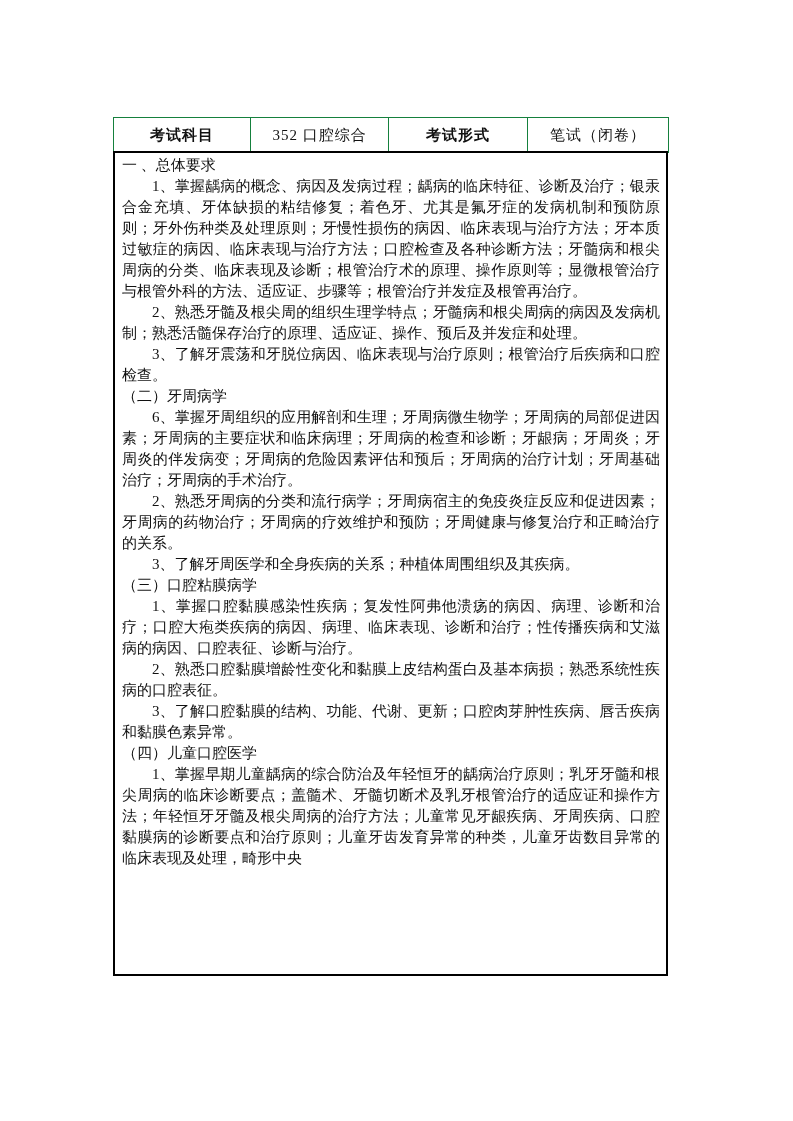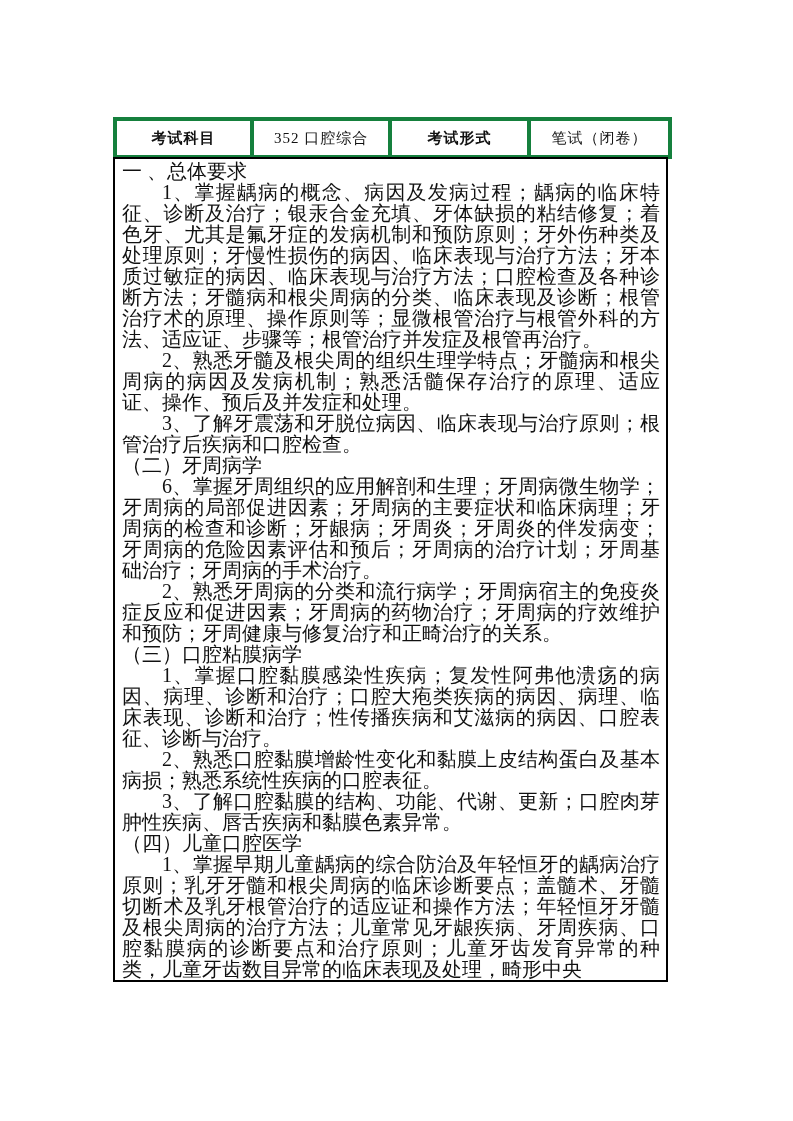--- a/index.html
+++ b/index.html
@@ -20,41 +20,41 @@
     left: 113px;
     top: 117px;
     width: 555px;
   }
   table.info-table {
     border-collapse: collapse;
     table-layout: fixed;
     width: 555px;
   }
   table.info-table td {
-    border: 4px solid #15803d;
+    border: 1px solid #15803d;
     height: 34px;
     text-align: center;
     vertical-align: middle;
     font-size: 15px;
     padding: 0 2px;
     letter-spacing: 1px;
     white-space: nowrap;
     overflow: hidden;
   }
   td.lbl {
     font-weight: 700;
   }
   .content-box {
     border: 2px solid #000000;
     margin-top: -2px;
     box-sizing: content-box;
     height: 819px;
     padding: 2px 6px 0 7px;
     overflow: hidden;
-    font-size: 20px;
+    font-size: 15px;
     line-height: 21px;
   }
   .content-box p {
     margin: 0;
     padding: 0;
     text-align: justify;
   }
   .indent {
     text-indent: 2em;
   }
@@ -85,20 +85,21 @@
   </table>
 
   <div class="content-box">
     <p class="heading">一 、总体要求</p>
     <p class="indent">1、掌握龋病的概念、病因及发病过程；龋病的临床特征、诊断及治疗；银汞合金充填、牙体缺损的粘结修复；着色牙、尤其是氟牙症的发病机制和预防原则；牙外伤种类及处理原则；牙慢性损伤的病因、临床表现与治疗方法；牙本质过敏症的病因、临床表现与治疗方法；口腔检查及各种诊断方法；牙髓病和根尖周病的分类、临床表现及诊断；根管治疗术的原理、操作原则等；显微根管治疗与根管外科的方法、适应证、步骤等；根管治疗并发症及根管再治疗。</p>
     <p class="indent">2、熟悉牙髓及根尖周的组织生理学特点；牙髓病和根尖周病的病因及发病机制；熟悉活髓保存治疗的原理、适应证、操作、预后及并发症和处理。</p>
     <p class="indent">3、了解牙震荡和牙脱位病因、临床表现与治疗原则；根管治疗后疾病和口腔检查。</p>
     <p class="subheading">（二）牙周病学</p>
     <p class="indent">6、掌握牙周组织的应用解剖和生理；牙周病微生物学；牙周病的局部促进因素；牙周病的主要症状和临床病理；牙周病的检查和诊断；牙龈病；牙周炎；牙周炎的伴发病变；牙周病的危险因素评估和预后；牙周病的治疗计划；牙周基础治疗；牙周病的手术治疗。</p>
     <p class="indent">2、熟悉牙周病的分类和流行病学；牙周病宿主的免疫炎症反应和促进因素；牙周病的药物治疗；牙周病的疗效维护和预防；牙周健康与修复治疗和正畸治疗的关系。</p>
+    <p class="indent">3、了解牙周医学和全身疾病的关系；种植体周围组织及其疾病。</p>
     <p class="subheading">（三）口腔粘膜病学</p>
     <p class="indent">1、掌握口腔黏膜感染性疾病；复发性阿弗他溃疡的病因、病理、诊断和治疗；口腔大疱类疾病的病因、病理、临床表现、诊断和治疗；性传播疾病和艾滋病的病因、口腔表征、诊断与治疗。</p>
     <p class="indent">2、熟悉口腔黏膜增龄性变化和黏膜上皮结构蛋白及基本病损；熟悉系统性疾病的口腔表征。</p>
     <p class="indent">3、了解口腔黏膜的结构、功能、代谢、更新；口腔肉芽肿性疾病、唇舌疾病和黏膜色素异常。</p>
     <p class="subheading">（四）儿童口腔医学</p>
     <p class="indent">1、掌握早期儿童龋病的综合防治及年轻恒牙的龋病治疗原则；乳牙牙髓和根尖周病的临床诊断要点；盖髓术、牙髓切断术及乳牙根管治疗的适应证和操作方法；年轻恒牙牙髓及根尖周病的治疗方法；儿童常见牙龈疾病、牙周疾病、口腔黏膜病的诊断要点和治疗原则；儿童牙齿发育异常的种类，儿童牙齿数目异常的临床表现及处理，畸形中央</p>
   </div>
 
 </div>
 

